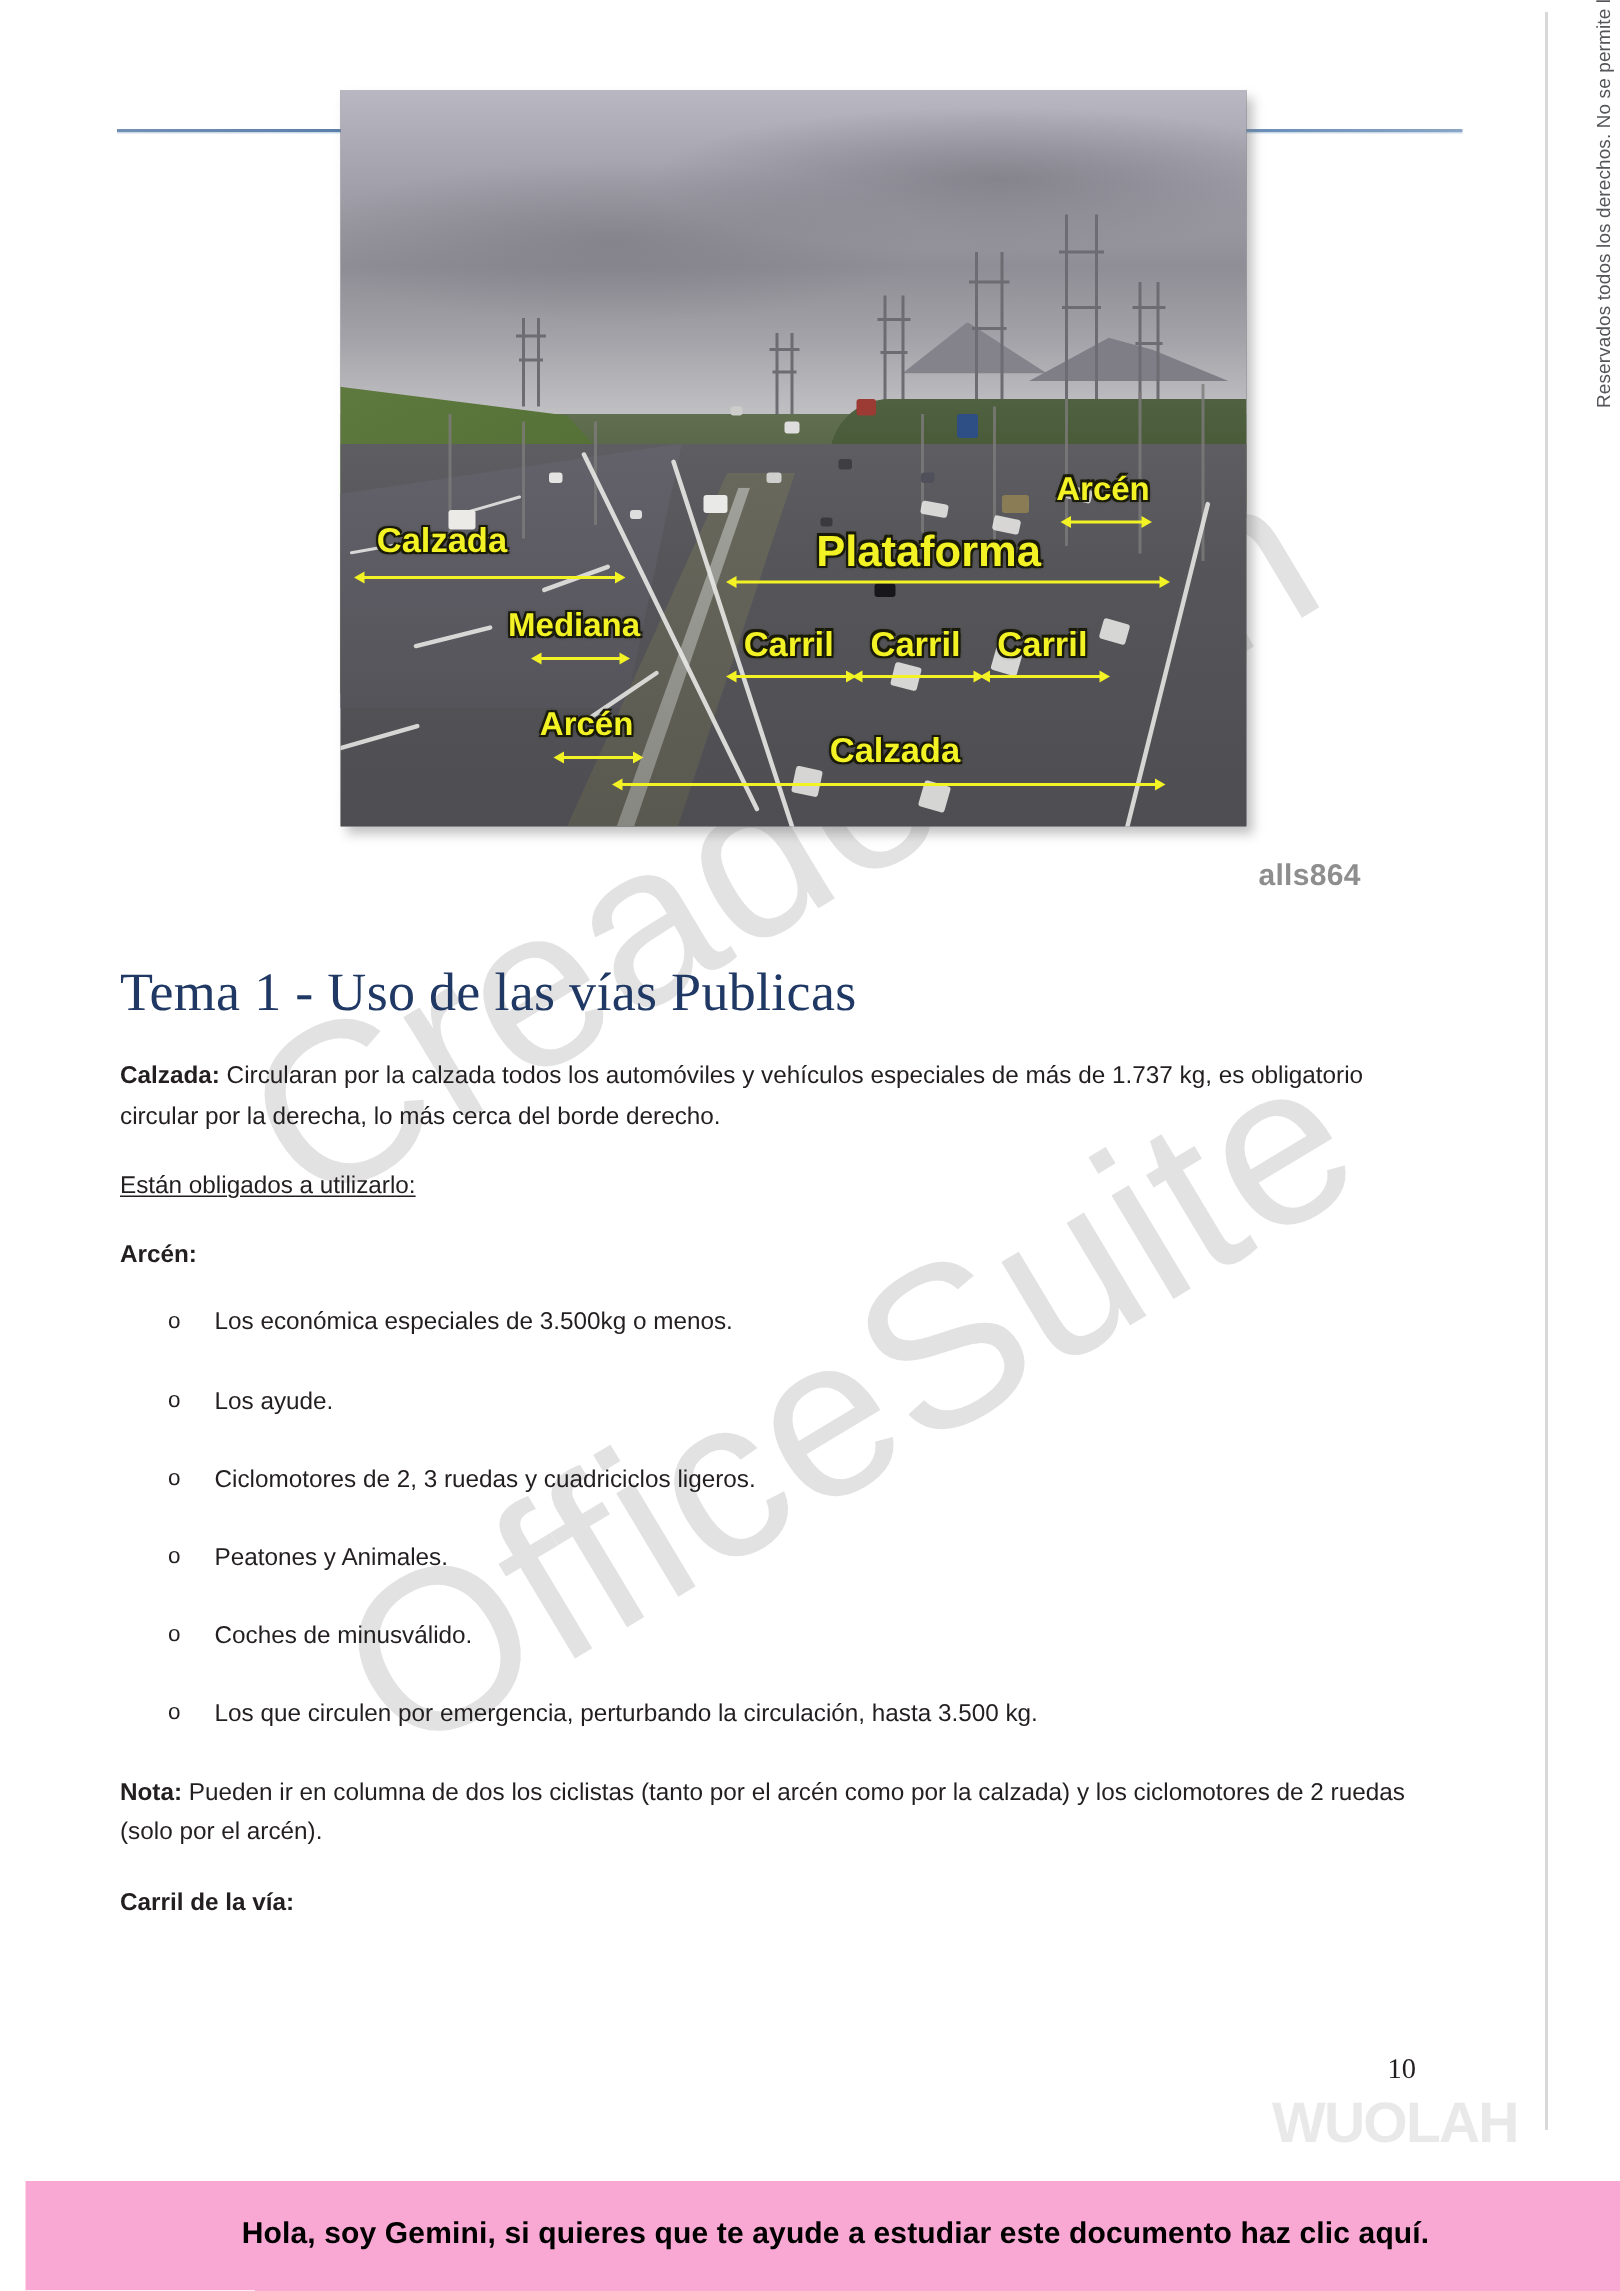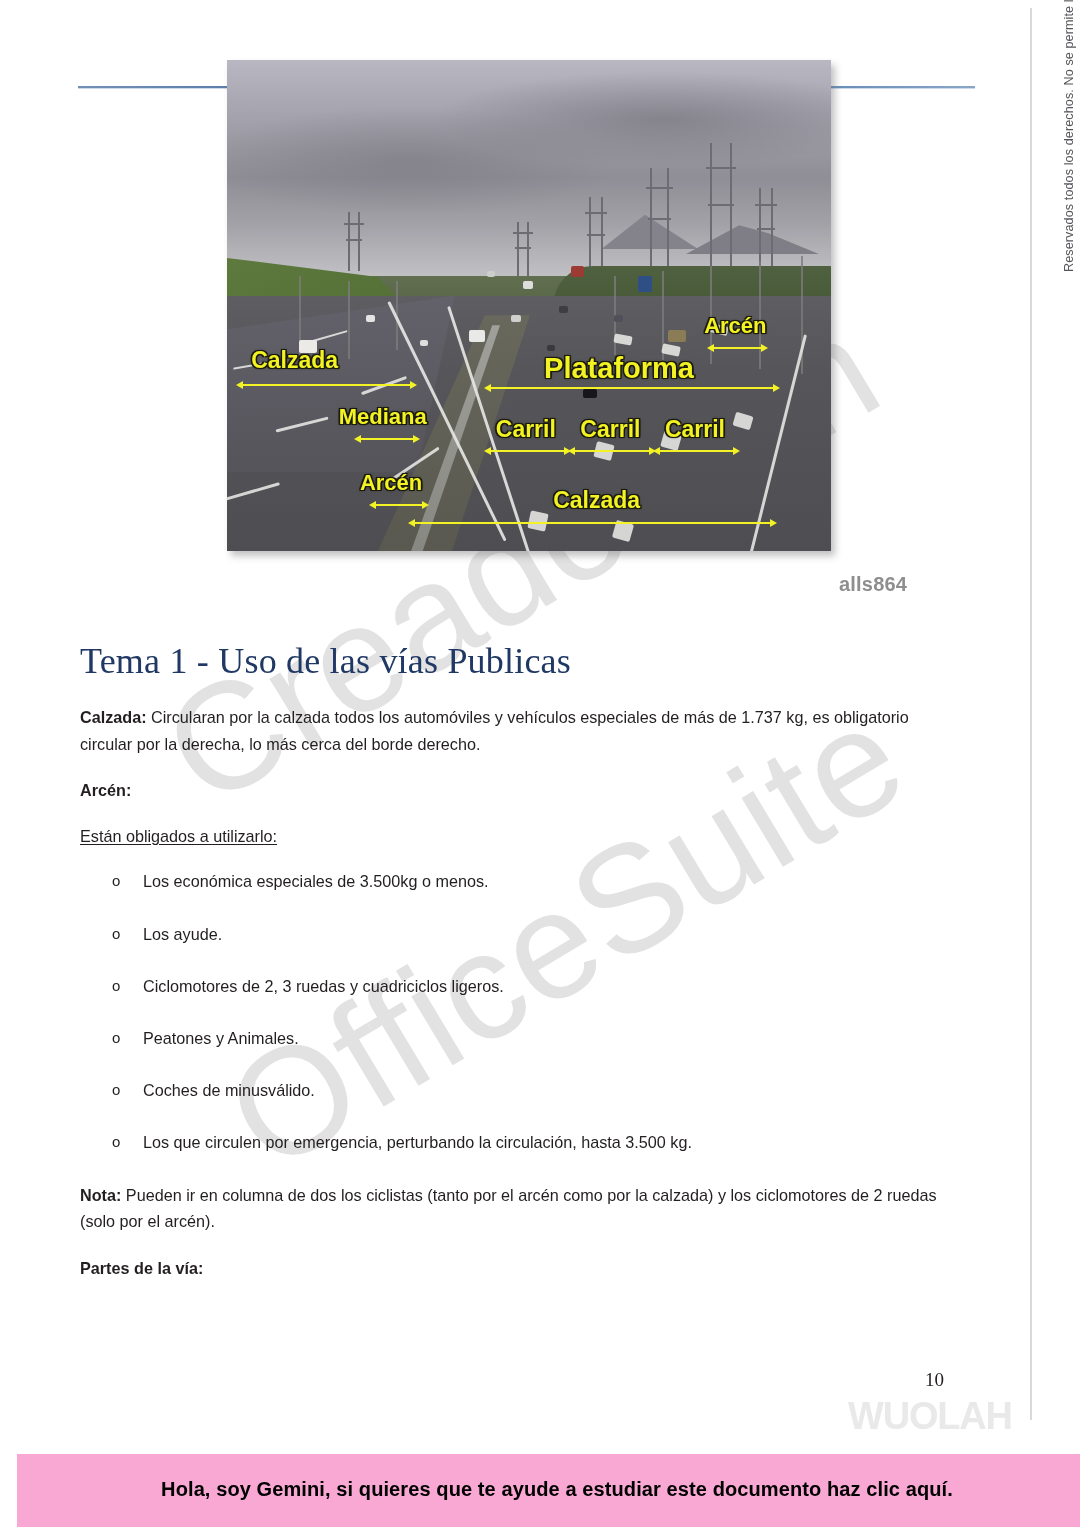--- a/index.html
+++ b/index.html
@@ -527,23 +527,23 @@
   </div>
 
   <div id="alls-stamp">alls864</div>
 
   <div id="doc-body">
 
     <h1 id="page-title">Tema 1 - Uso de las vías Publicas</h1>
 
     <p class="para"><b>Calzada:</b><span> Circularan por la calzada todos los automóviles y vehículos especiales de más de 1.737 kg, es obligatorio circular por la derecha, lo más cerca del borde derecho.</span></p>
 
+    <p class="para para-underline">Están obligados a utilizarlo:</p>
+
     <p class="para"><b>Arcén:</b></p>
-
-    <p class="para para-underline">Están obligados a utilizarlo:</p>
 
     <ul id="bullet-list">
       <li class="bullet-item">
         <span class="bullet-marker">o</span>
         <span>Los económica especiales de 3.500kg o menos.</span>
       </li>
       <li class="bullet-item">
         <span class="bullet-marker">o</span>
         <span>Los ayude.</span>
       </li>
@@ -560,21 +560,21 @@
         <span>Coches de minusválido.</span>
       </li>
       <li class="bullet-item">
         <span class="bullet-marker">o</span>
         <span>Los que circulen por emergencia, perturbando la circulación, hasta 3.500 kg.</span>
       </li>
     </ul>
 
     <p class="para"><b>Nota:</b><span> Pueden ir en columna de dos los ciclistas (tanto por el arcén como por la calzada) y los ciclomotores de 2 ruedas (solo por el arcén).</span></p>
 
-    <p class="para"><b>Partes de la vía:</b></p>
+    <p class="para"><b>Carril de la vía:</b></p>
 
   </div>
 
   <div id="page-number">10</div>
 
   <div id="wuolah-logo">WUOLAH</div>
 
 </div>
 
 <div id="gemini-banner">

